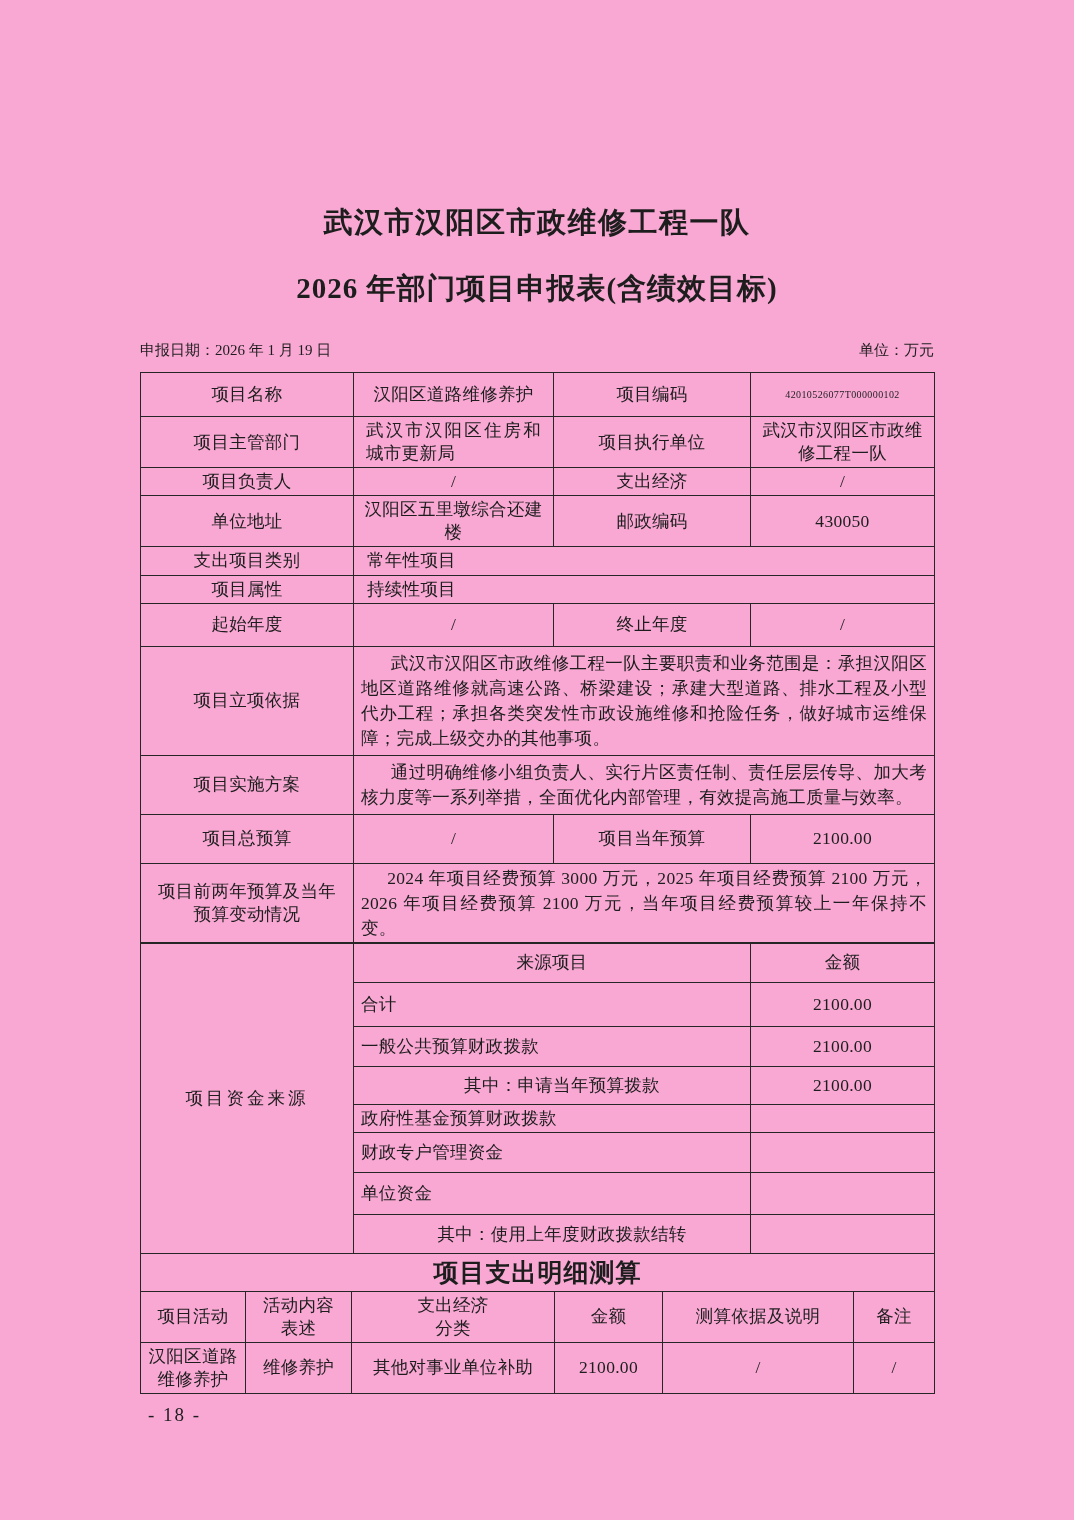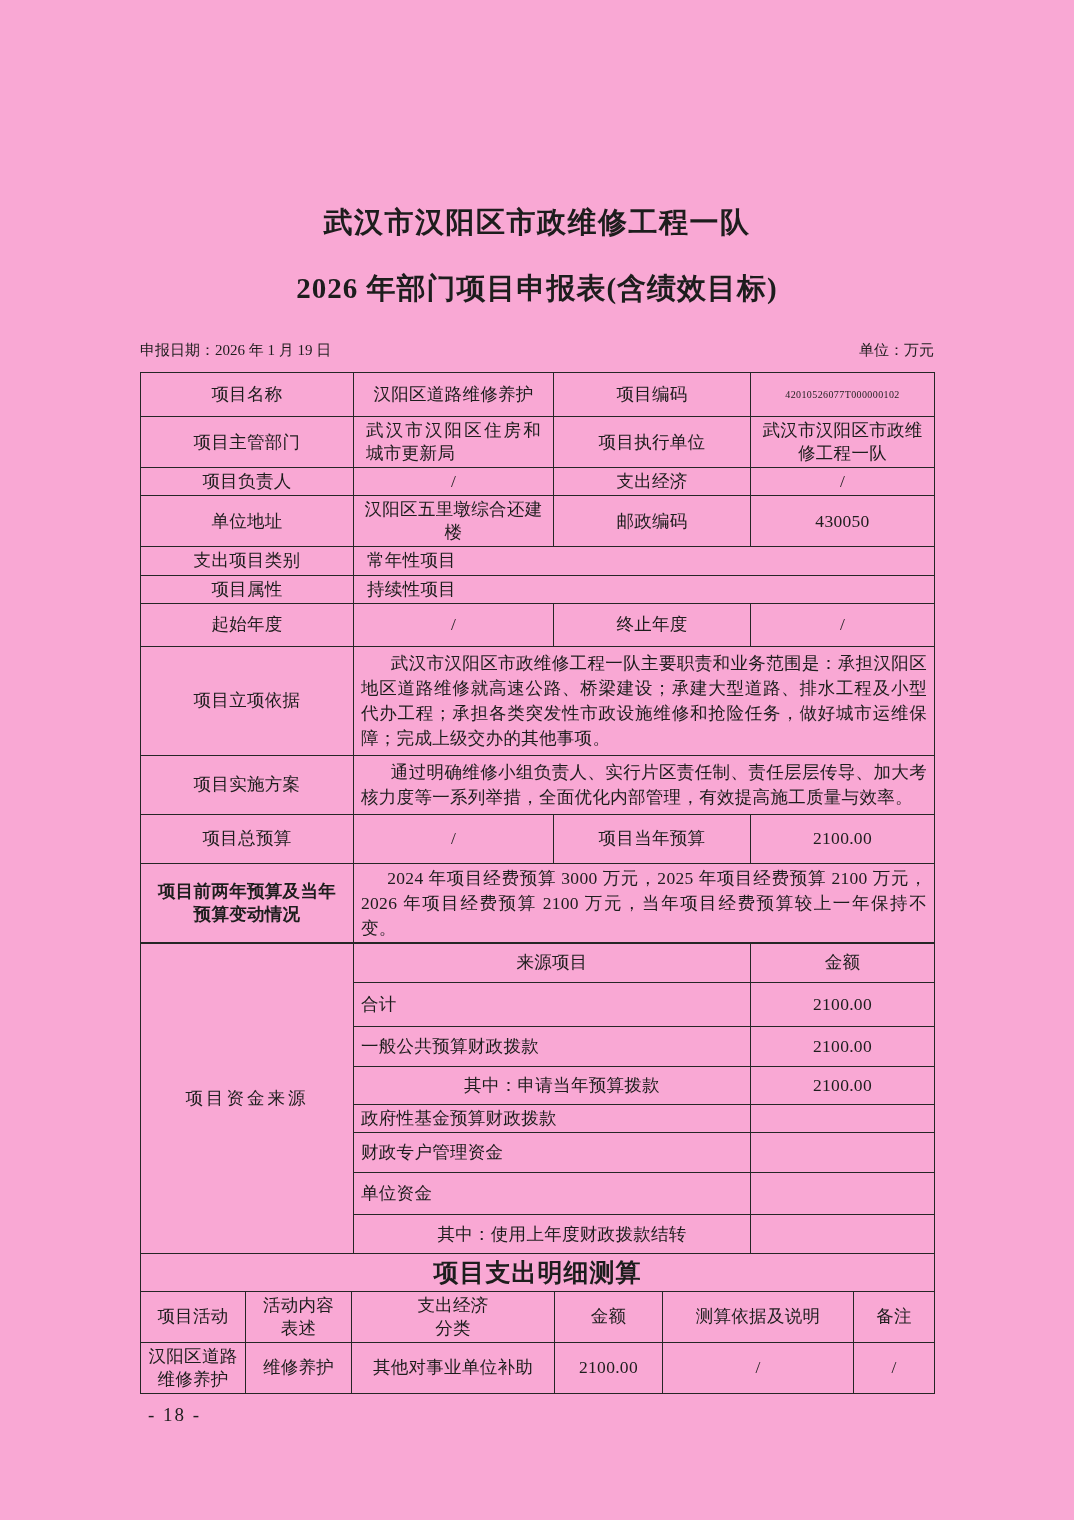--- a/index.html
+++ b/index.html
@@ -40,21 +40,21 @@
   td.src-indent{text-align:center;padding-left:24px;}
   td.para{
     text-align:justify;text-indent:1.7em;
     padding:4px 7px;line-height:25px;
   }
   td.para-sm{
     text-align:justify;text-indent:1.5em;
     padding:2px 7px;line-height:25px;
   }
   td.code{font-size:10px;letter-spacing:0.4px;}
-  td.narrow-label{padding:2px 9px;font-weight:bold;}
+  td.narrow-label{padding:2px 9px;}
   td.funding-label{letter-spacing:3px;}
   td.section-title{font-weight:700;font-size:25px;letter-spacing:1px;}
   td.prewrap{white-space:pre-line;}
   .page-footer{
     position:absolute;left:148px;top:1404px;
     font-size:19px;letter-spacing:2px;
   }
 </style>
 </head>
 <body>

